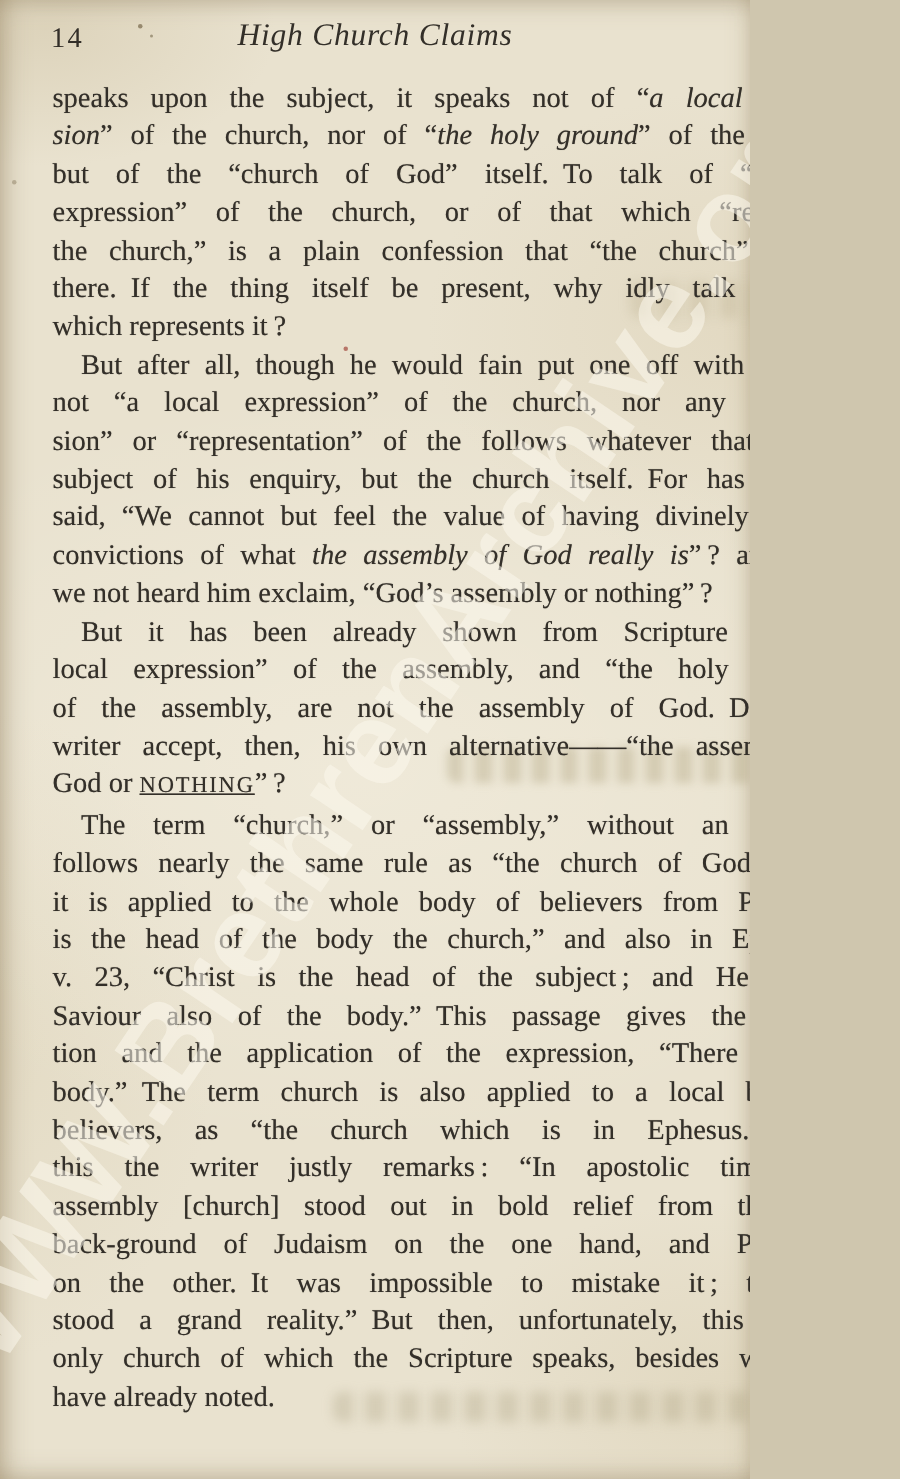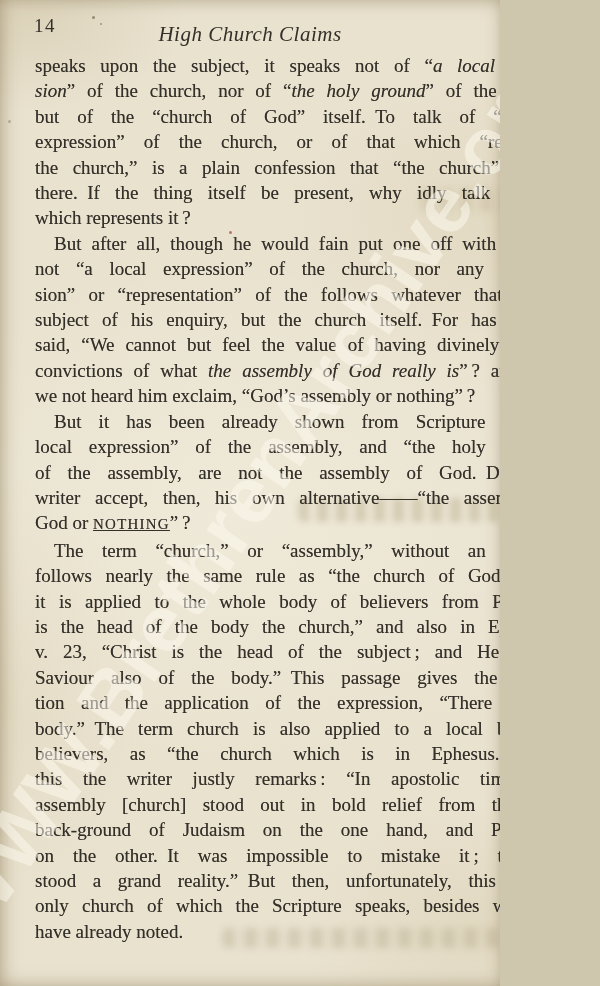--- a/index.html
+++ b/index.html
@@ -26,21 +26,21 @@
     font-family: "Liberation Serif", "DejaVu Serif", serif;
     color: #332f29;
   }
   
   .page-number {
     position: absolute; left: 34px; top: 15px;
     font-size: 19px; letter-spacing: 1.5px;
     z-index: 2;
   }
   .running-title {
-    position: absolute; left: 0; top: 22px; width: 100%;
+    position: absolute; left: 0; top: 11px; width: 100%;
     text-align: center;
     font-size: 21px; font-style: italic; letter-spacing: 0.5px;
     z-index: 2;
   }
   
   .body-text {
     position: absolute; left: 35px; top: 53px; width: 530px;
     font-size: 19px; line-height: 25.4px;
     text-shadow: 0 0 0.5px rgba(45,40,32,0.55);
     z-index: 2;

